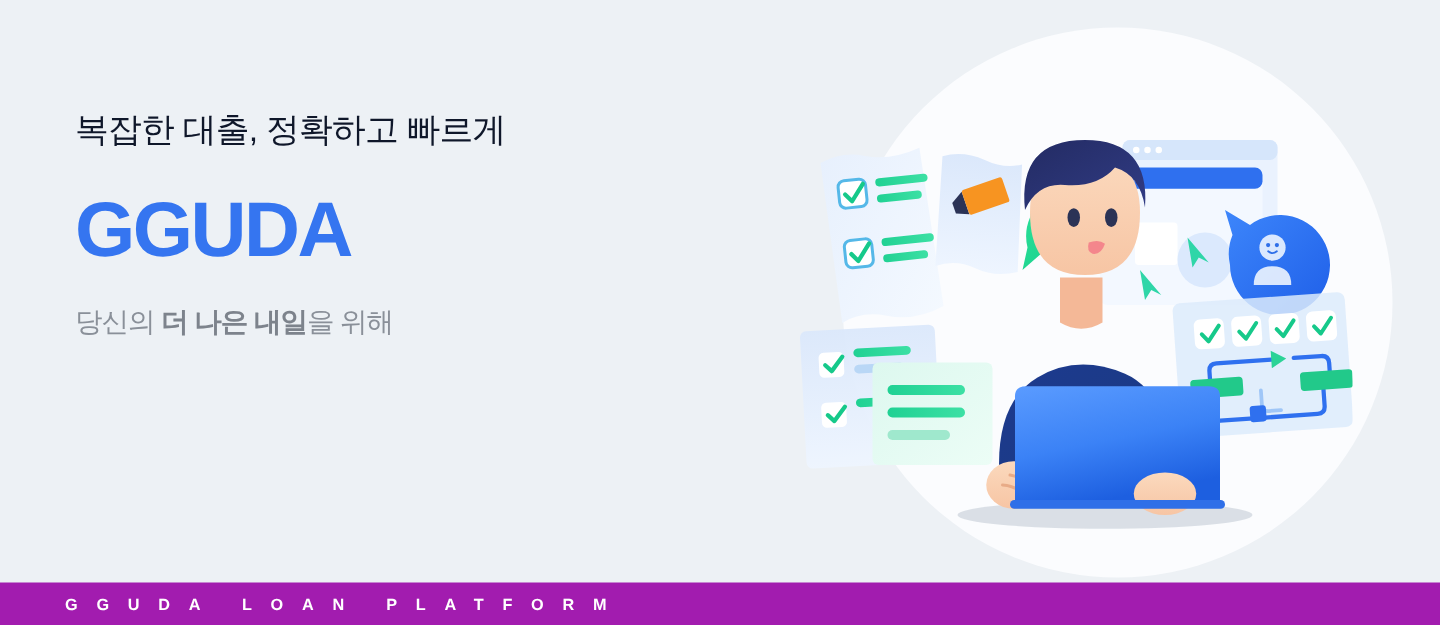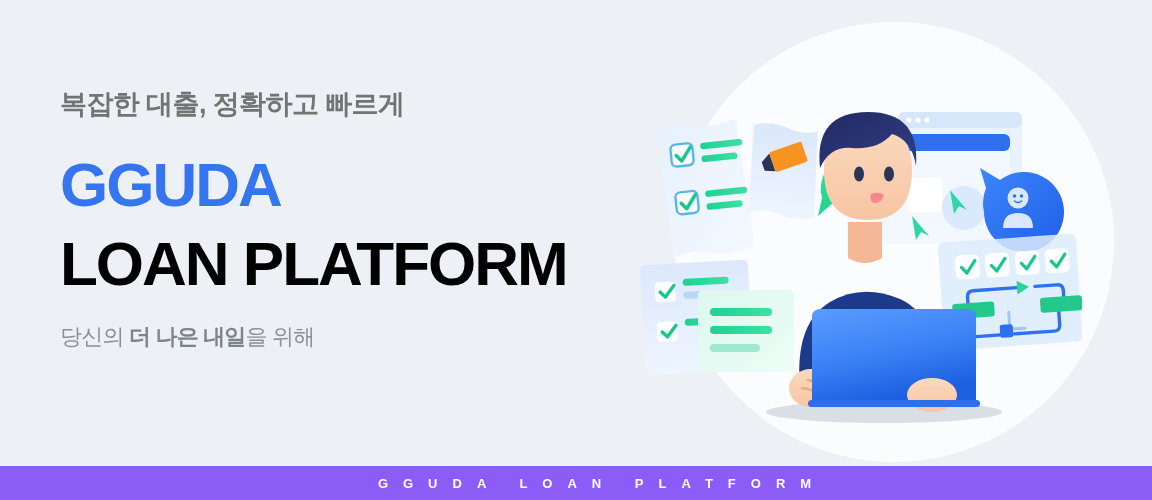--- a/index.html
+++ b/index.html
@@ -17,22 +17,22 @@
   }
 
   
   .text-block {
     position:absolute;
     left:60px; top:88px;
     width:560px;
   }
   .eyebrow {
     font-size:27px;
-    font-weight:bold;
-    color:#737373;
+    font-weight:normal;
+    color:#0f172a;
     letter-spacing:-0.6px;
     line-height:1.25;
     white-space:nowrap;
   }
   .title-line {
     font-weight:bold;
     letter-spacing:-2px;
     line-height:1.0;
     white-space:nowrap;
   }
@@ -69,44 +69,42 @@
     border-radius:50%;
     background:#fbfcfe;
   }
   .illu svg { position:absolute; left:0; top:0; }
 
   
   .marquee {
     position:absolute;
     left:0; right:0; bottom:0;
     height:34px;
-    background:#8b5cf6;
+    background:#a21caf;
     display:flex;
     align-items:center;
     overflow:hidden;
-    justify-content:center;
   }
   .marquee-text {
     color:#ffffff;
     font-size:13px;
     font-weight:bold;
     letter-spacing:15px;
     padding-left:52px;
     white-space:nowrap;
   }
 </style>
 </head>
 <body>
 
 <div class="banner">
 
   <div class="text-block">
     <div class="eyebrow">복잡한 대출, 정확하고 빠르게</div>
     <div class="title-line title-brand">GGUDA</div>
-    <div class="title-line title-rest">LOAN PLATFORM</div>
     <div class="subtitle">
       <div><span>당신의 </span><b>더 나은 내일</b><span>을 위해</span></div>
     </div>
   </div>
 
   <div class="illu">
     <div class="circle-bg"></div>
 
     <svg width="470" height="452" viewBox="0 0 470 452">
       <defs>

